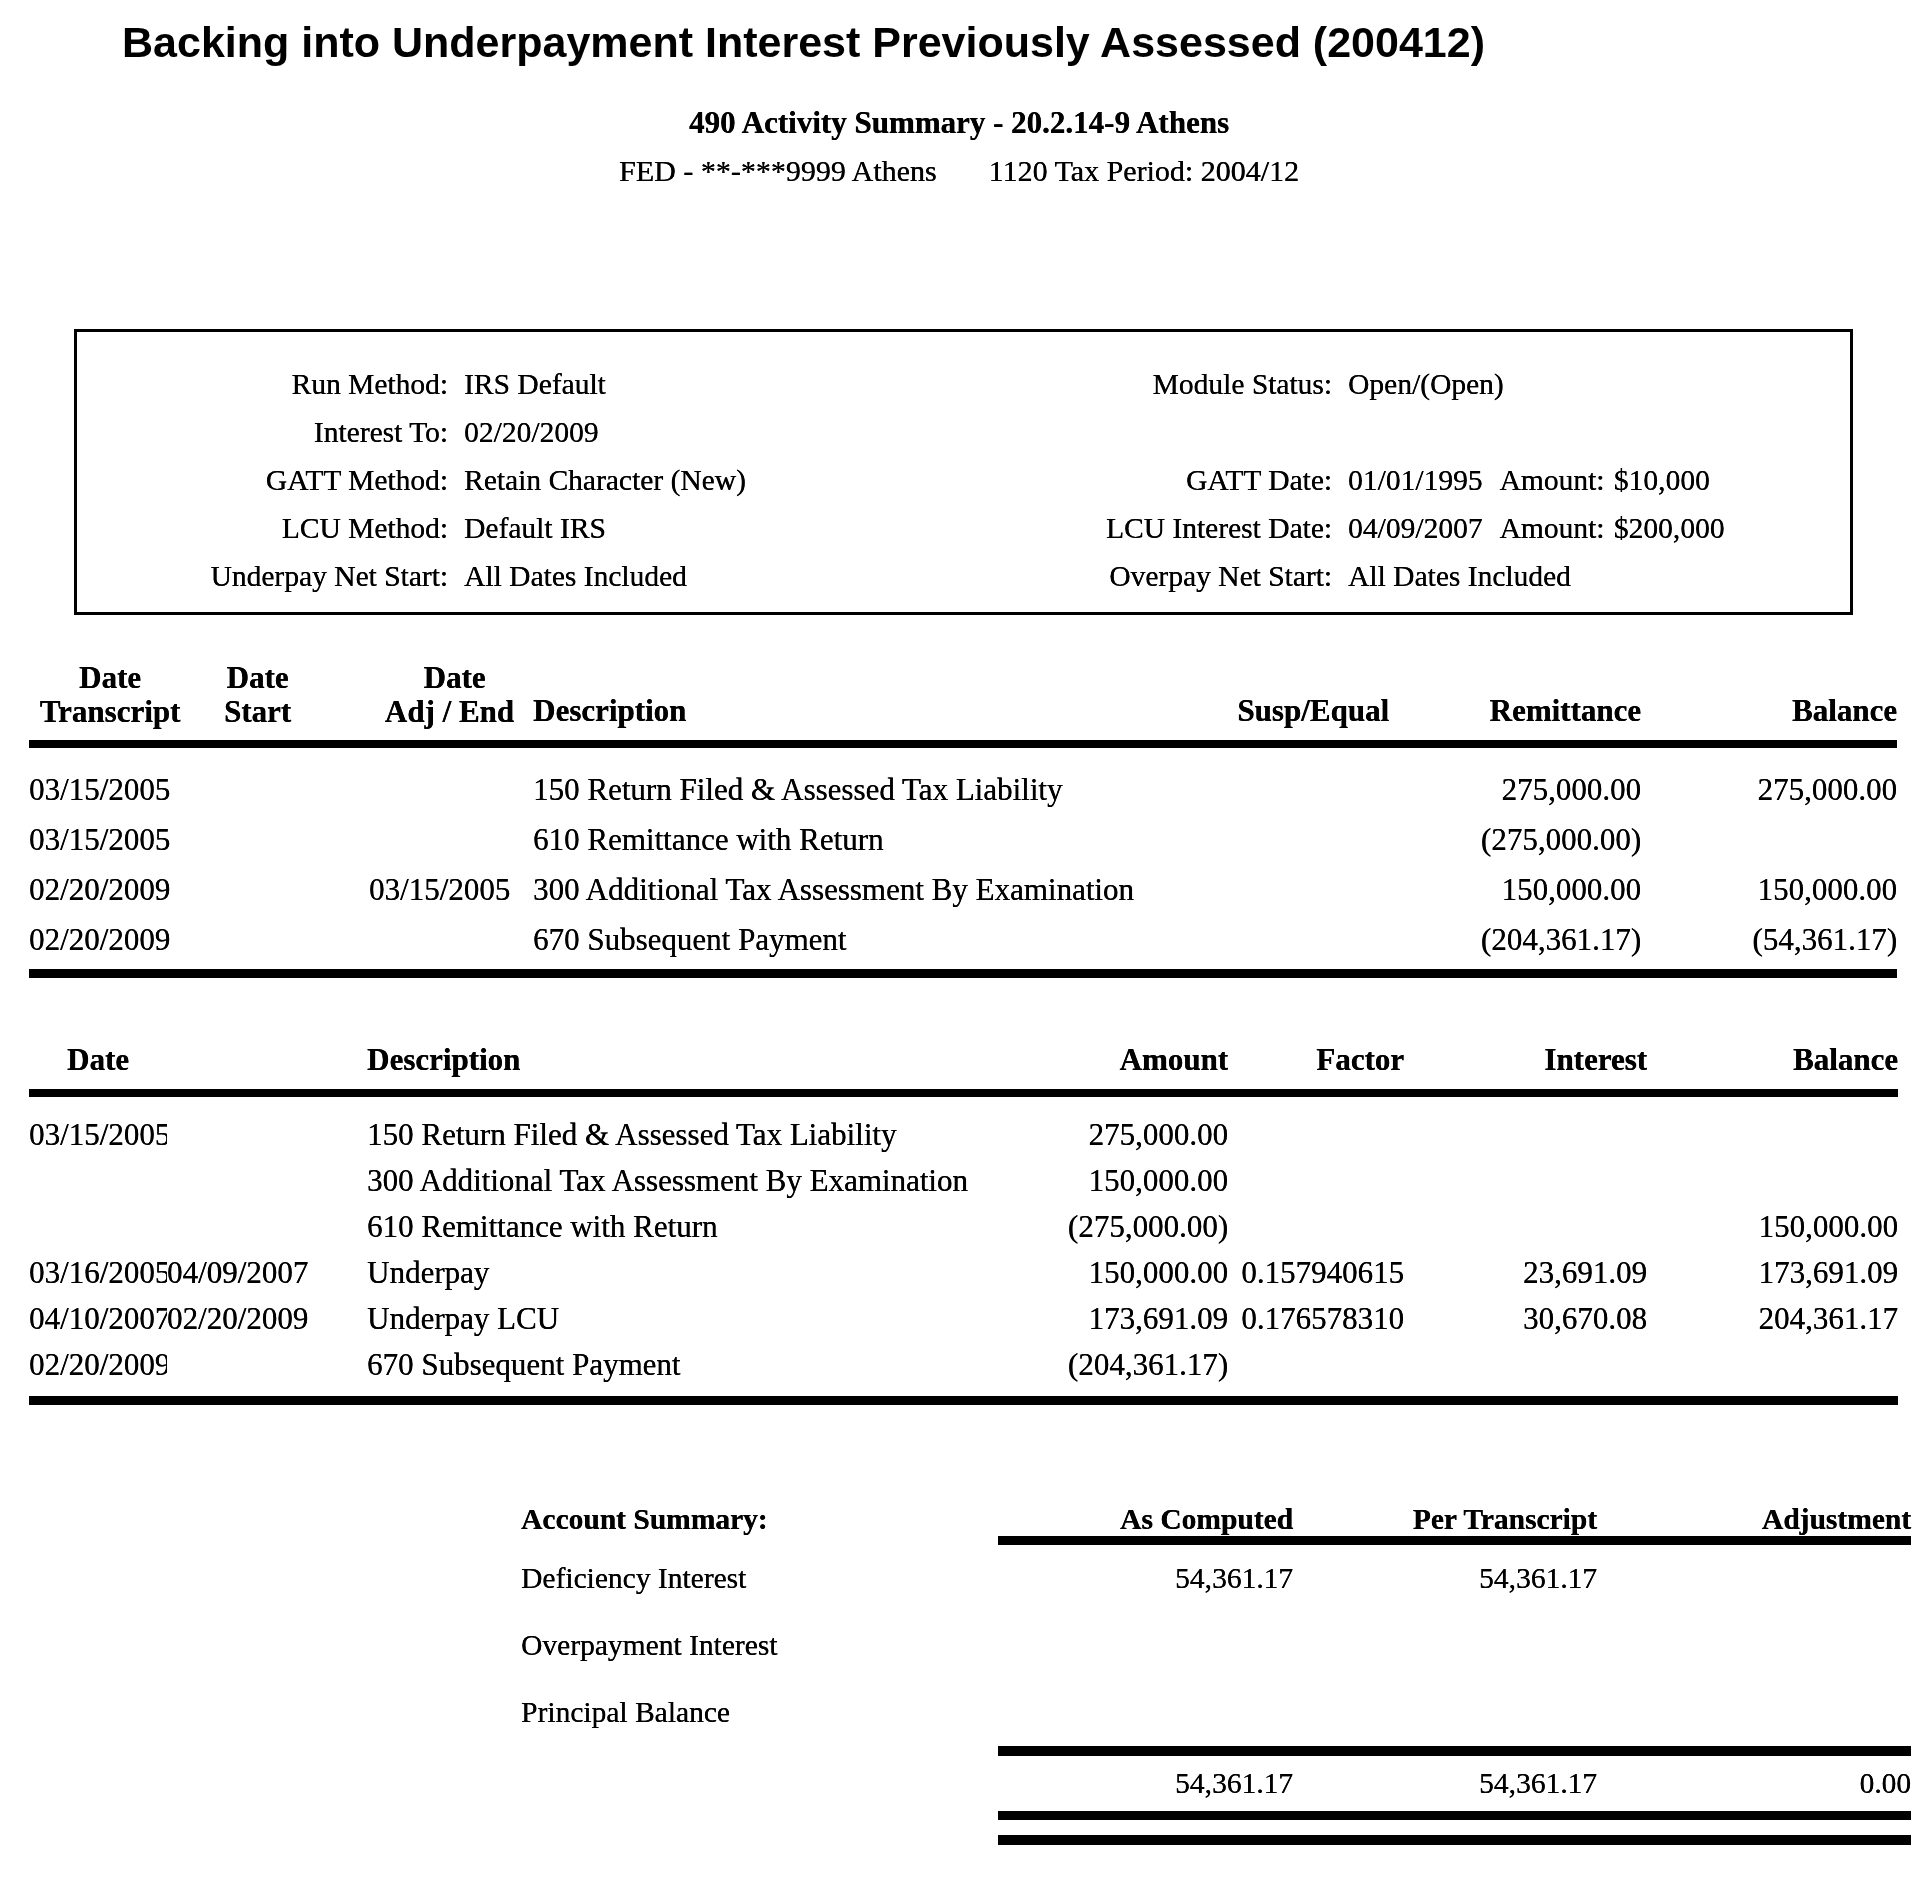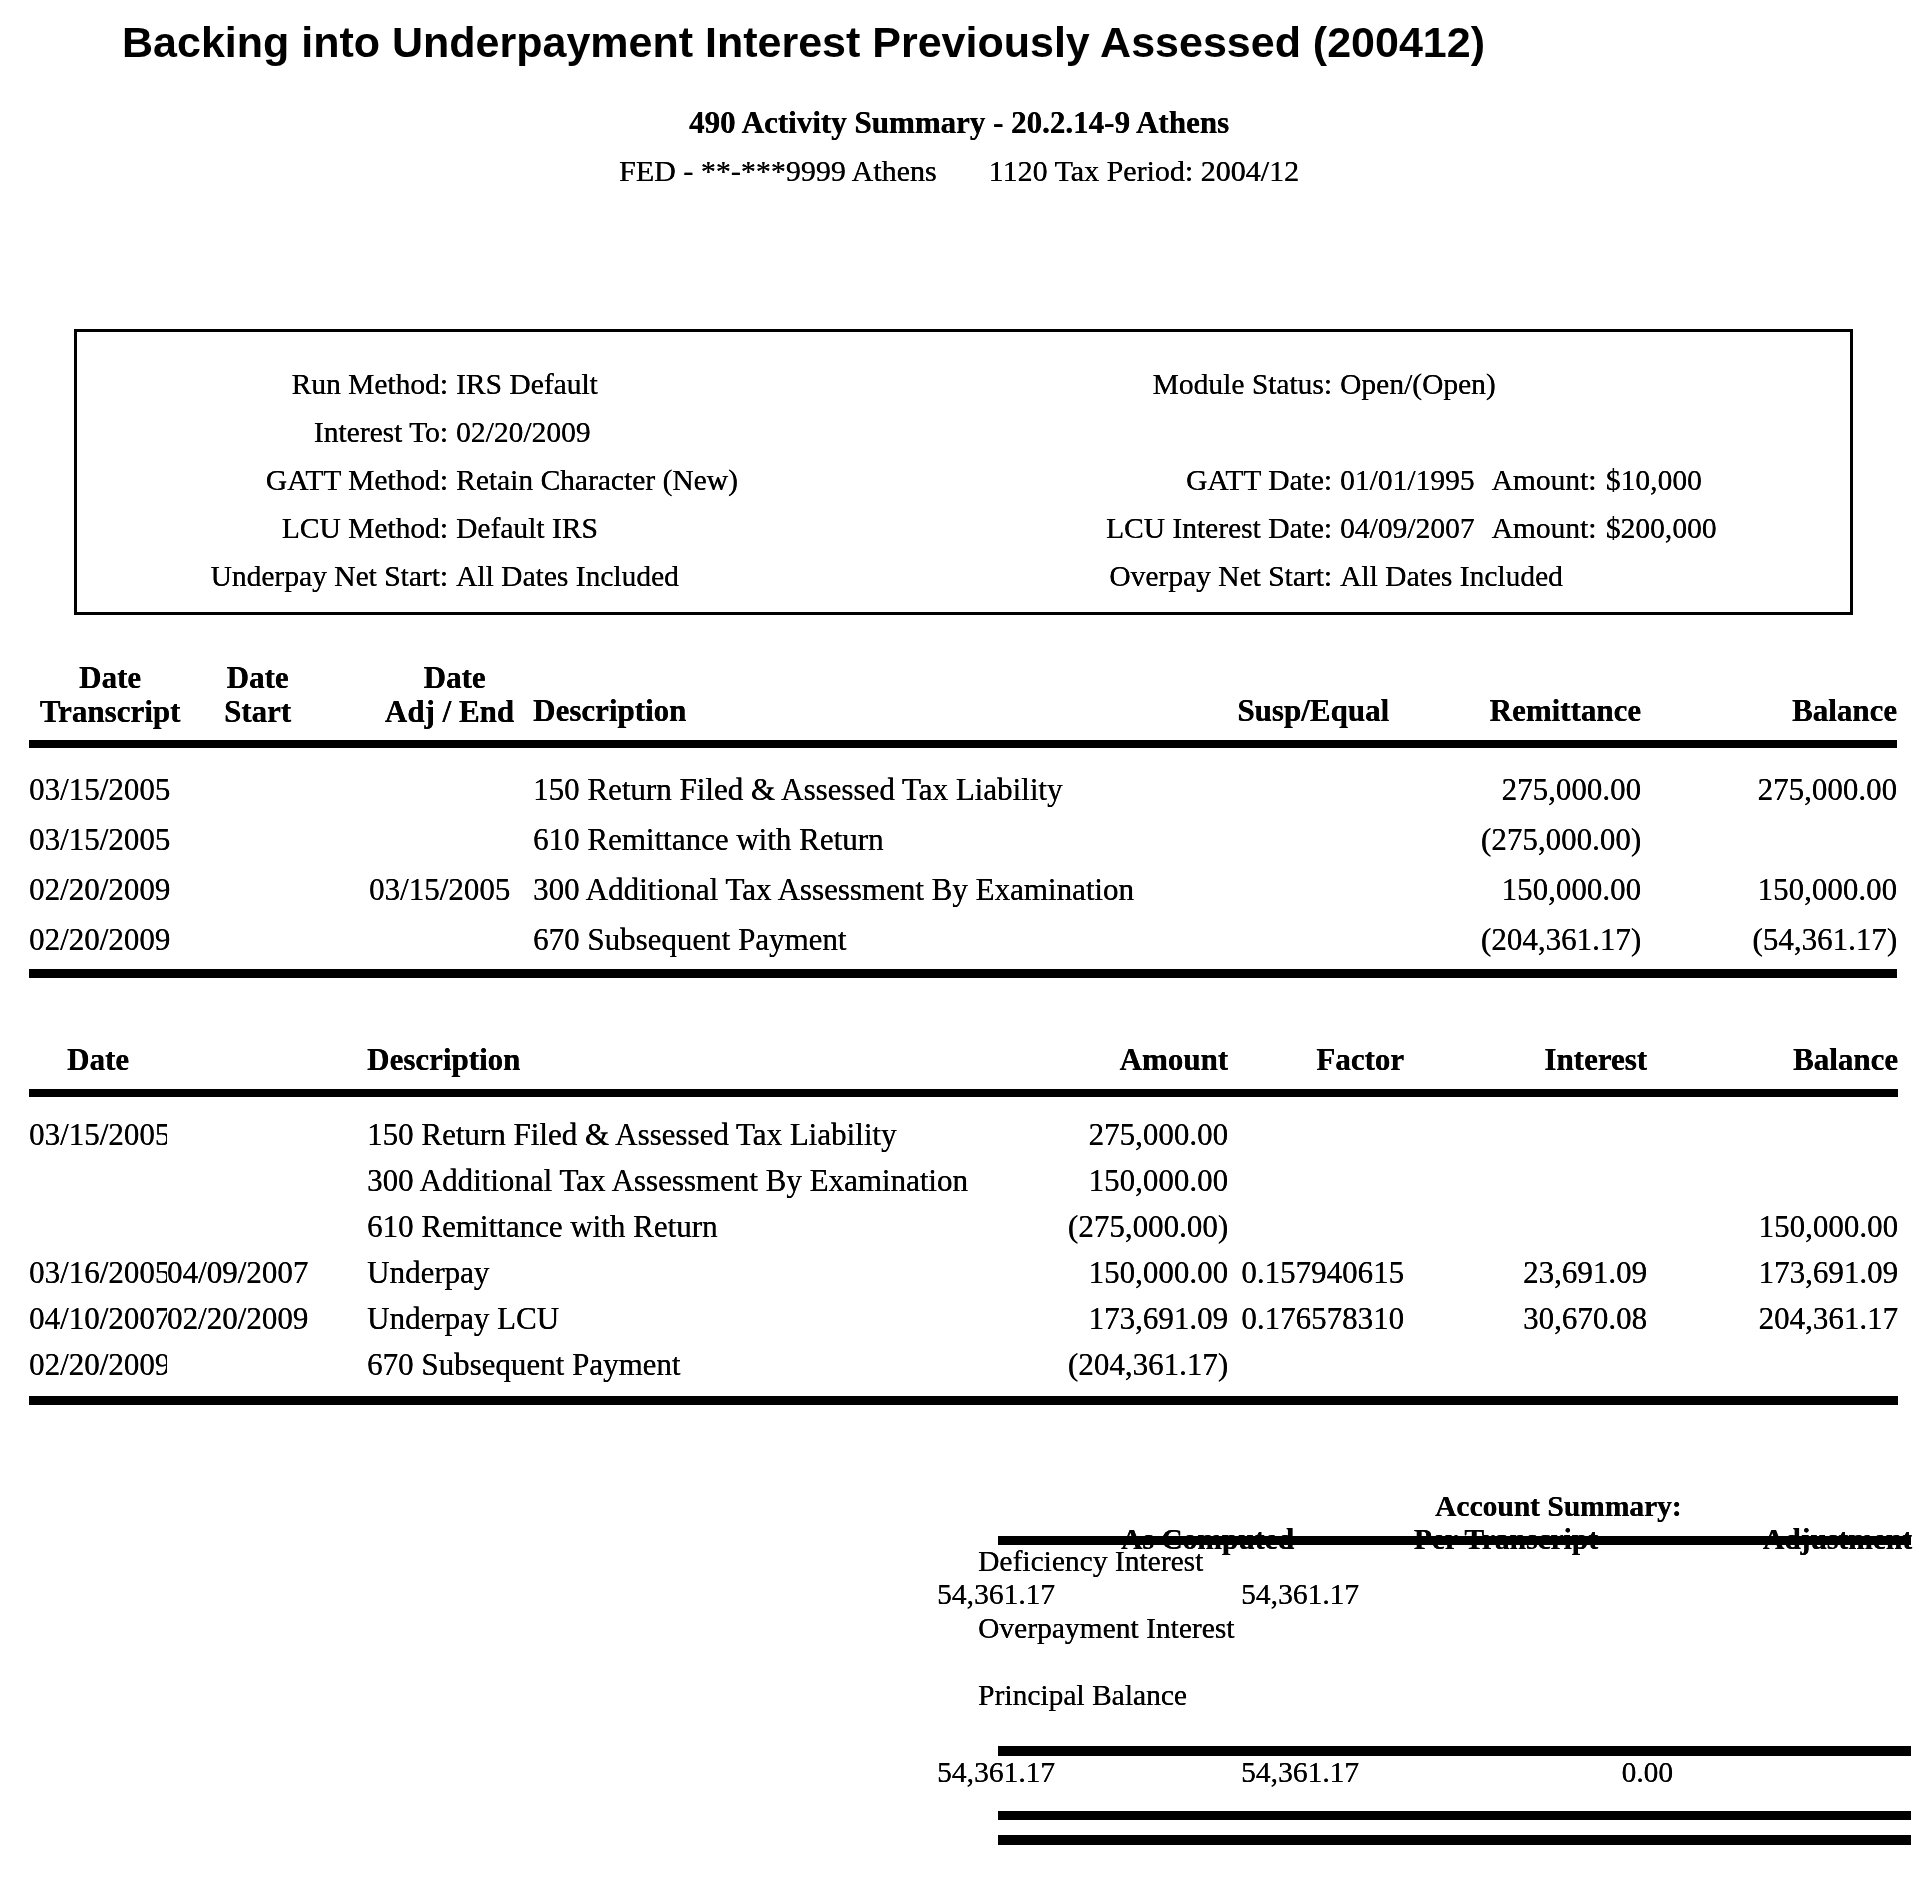--- a/index.html
+++ b/index.html
@@ -48,21 +48,21 @@
     display:flex;
     font-size:29.5px;
   }
   .settings-col { display:block; }
   .settings-left { width:875px; }
   .settings-right { flex:1; }
   .srow { height:48px; line-height:48px; white-space:nowrap; }
   .slabel { display:inline-block; text-align:right; }
   .settings-left .slabel { width:371px; }
   .settings-right .slabel { width:380px; }
-  .svalue { margin-left:8px; }
+  .svalue { margin-left:16px; }
   .samt-label { margin-left:17px; }
   .samt { margin-left:9.5px; }
 
   
   table.rtab {
     border-collapse:collapse;
     table-layout:fixed;
     margin-left:29px;
     width:1868px;
     font-size:31px;
@@ -86,21 +86,21 @@
   .t2 thead th { padding-top:7.6px; }
   .t2 td { height:46px; vertical-align:middle; }
   .t2 tbody tr:first-child td { padding-top:9.5px; }
   .t2 tbody tr:last-child td { padding-bottom:13.3px; }
   .t2 .hc1 { text-align:center; }
   .t2 .c3 { padding-left:19px; }
   .t2 .c4, .t2 .c5, .t2 .c6, .t2 .c7 { text-align:right; }
 
   
   .summary { margin:85px 0 0 521px; width:1391px; font-size:29.5px; }
-  .sum-row { display:flex; align-items:flex-end;flex-direction:column; }
+  .sum-row { display:flex; align-items:flex-end; }
   .sum-label { width:477px; white-space:nowrap; }
   .sum-vals { display:flex; width:913px; }
   .sv { text-align:right; white-space:nowrap; }
   .c-a { width:295px; }
   .c-b { width:304px; }
   .c-c { width:314px; }
   .bold { font-weight:bold; }
   .sum-head { height:46px; }
   .sum-rule { margin-left:477px; width:913px; height:9.5px; background:#000; }
   .sum-data { height:67px; align-items:center; }

